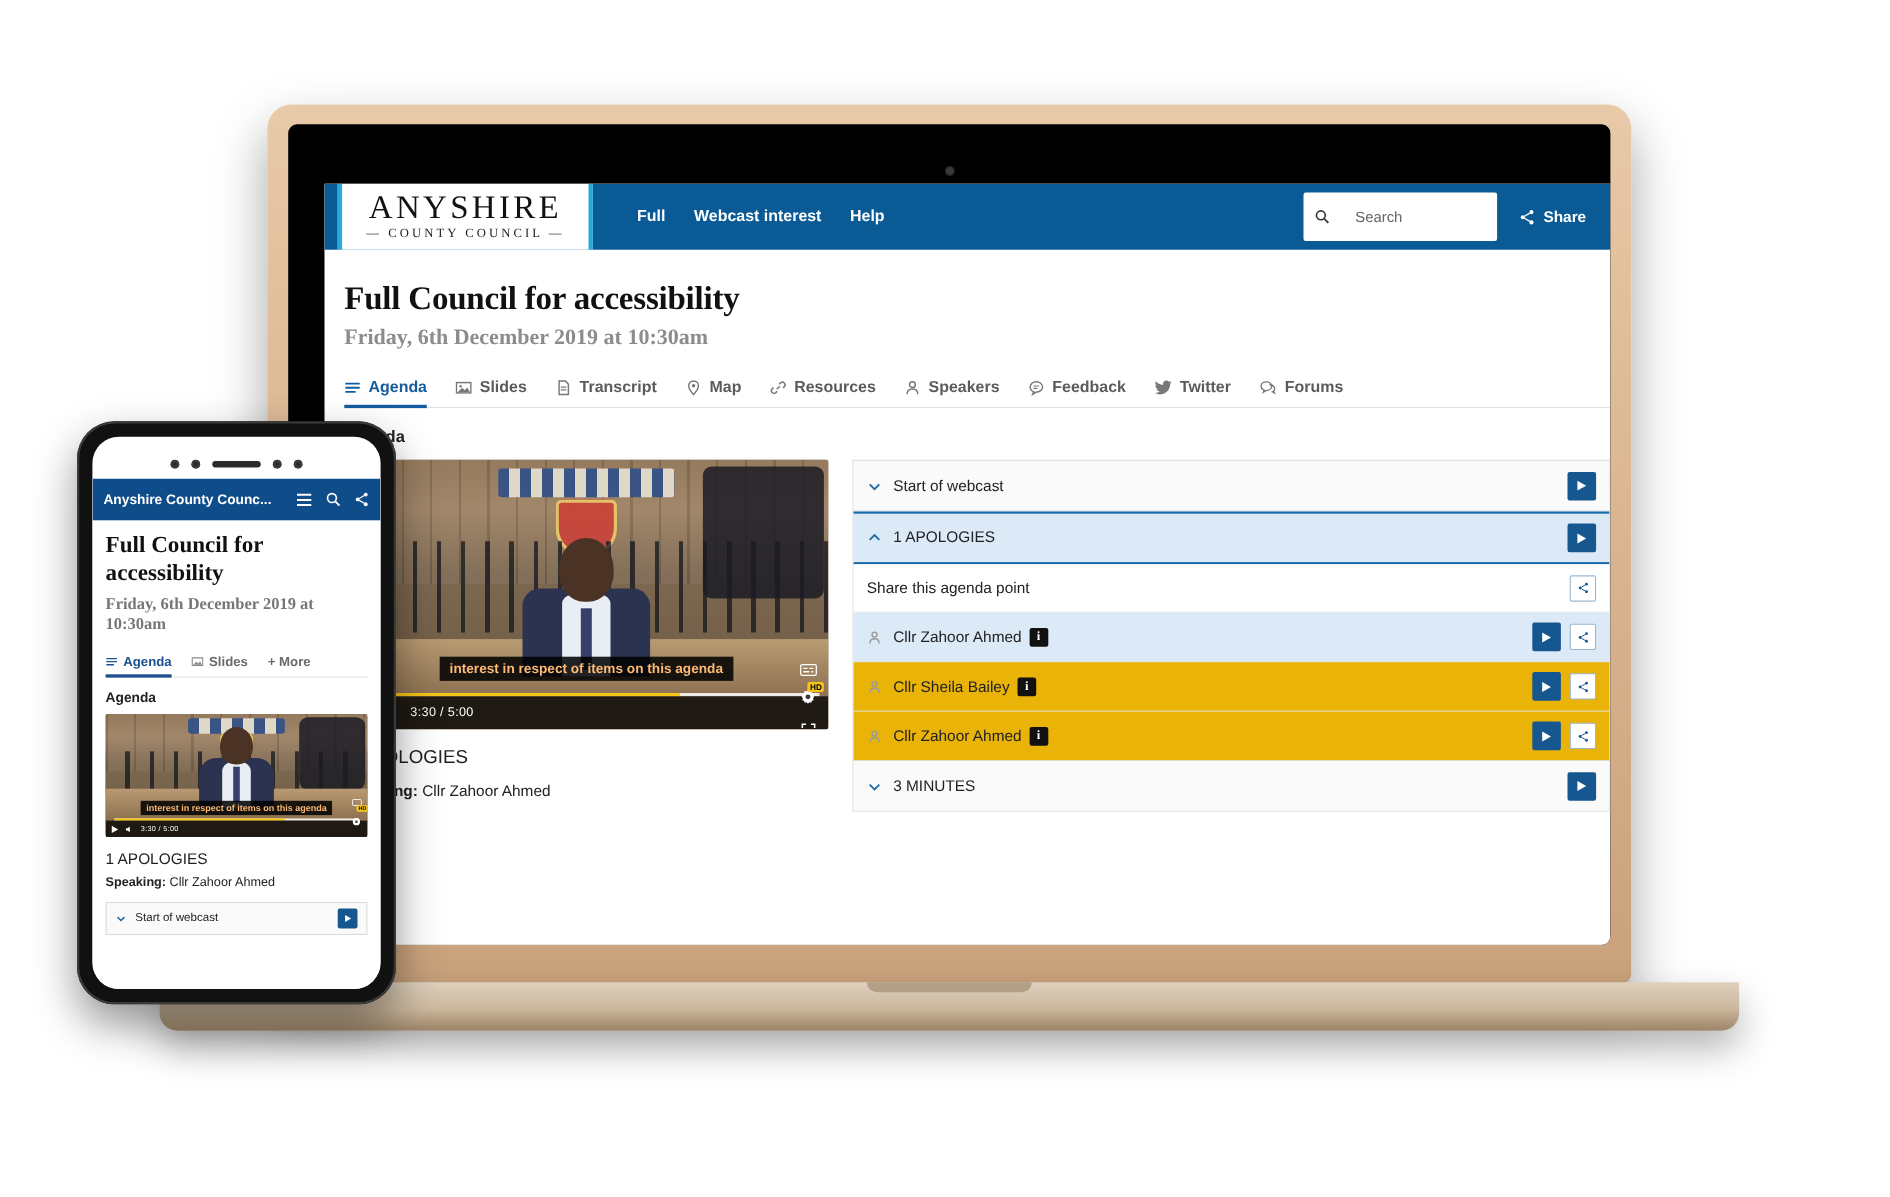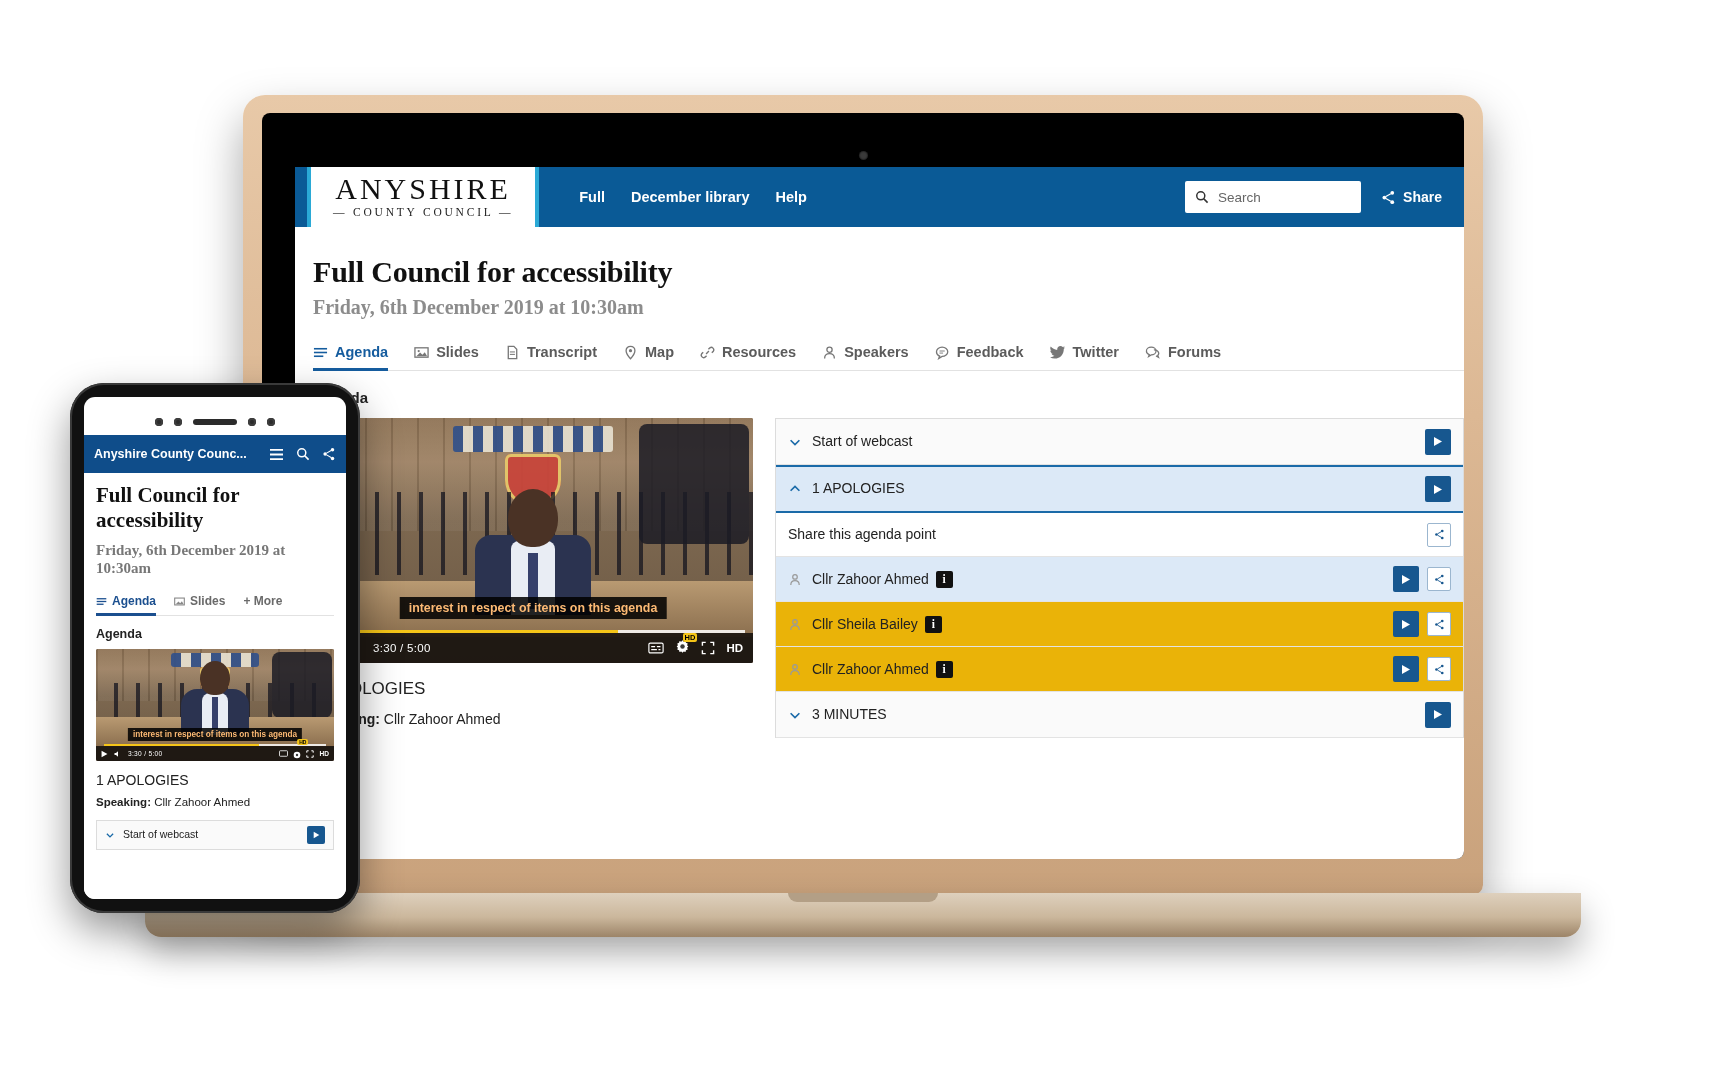--- a/index.html
+++ b/index.html
@@ -60,22 +60,22 @@
     color: #111; font-weight: 400;
   }
   .logo-sub {
     font-family: "Liberation Serif", serif; font-size: 11.5px; letter-spacing: 2.8px;
     color: #222; margin-top: 3px;
   }
   .nav { display: flex; gap: 26px; margin-left: 40px; }
   .nav a { color:#fff; font-size: 14.5px; font-weight: bold; text-decoration: none; }
   .hdr-right { margin-left: auto; display: flex; align-items: center; gap: 20px; padding-right: 22px; }
   .searchbox {
-    background: #fff; border-radius: 2px; height: 32px; width: 176px;
-    display: flex; align-items: center; gap: 9px; padding: 0 10px;
+    background: #fff; border-radius: 2px; height: 44px; width: 176px;
+    display: flex; align-items: center; gap: 23px; padding: 0 10px;
   }
   .searchbox .ph { color: #666; font-size: 13.5px; }
   .share-btn { display: flex; align-items: center; gap: 7px; color: #fff; font-size: 14px; font-weight: bold; }
 
   
   .page { padding: 28px 0 0 18px; }
   .page-title {
     font-family: "Liberation Serif", serif; font-weight: bold;
     font-size: 30px; color: #111; letter-spacing: -.2px;
   }
@@ -150,21 +150,21 @@
   .vid-controls {
     position:absolute; left:0; right:0; bottom:0; height:30px;
     background: rgba(20,16,12,.88); display:flex; align-items:center; gap:12px;
     padding: 0 10px; color:#fff;
   }
   .progress {
     position:absolute; left:8px; right:8px; bottom:30px; height:3px; background: rgba(255,255,255,.85);
   }
   .progress .fill { height:100%; width:70%; background:#f5c518; }
   .time { font-size: 11.5px; letter-spacing:.3px; }
-  .ctl-right { margin-left:auto; display:flex; align-items:center; gap:11px; }
+  .ctl-right { margin-left:auto; display:flex; align-items:center; gap:11px;flex-direction:column; }
   .hd-badge { font-size: 11.5px; font-weight: bold; }
   .gear-hd { position:relative; }
   .gear-hd .bdg {
     position:absolute; right:-7px; top:-6px; background:#f5c518; color:#000;
     font-size:7.5px; font-weight:bold; padding:0 2px; border-radius:2px;
   }
   .below-video { width: 440px; }
   .bv-title { font-size: 17px; color:#222; margin-top: 16px; }
   .bv-speak { font-size: 14px; color:#222; margin-top: 12px; }
   .bv-speak b { font-weight: bold; }
@@ -208,21 +208,21 @@
   .speaker-name { display:flex; align-items:center; font-size: 14px; color:#222; }
 
   
   #phone { position: absolute; left: 70px; top: 383px; width: 290px; height: 530px; }
   .phone-body {
     position:absolute; inset:0; background:#111; border-radius: 34px;
     box-shadow: 0 18px 40px rgba(0,0,0,.42), inset 0 0 0 2px #3a3a3a;
   }
   .phone-screen {
     position:absolute; left: 14px; top: 14px; right: 14px; bottom: 14px;
-    background:#fff; border-radius: 11px; overflow:hidden;
+    background:#fff; border-radius: 24px; overflow:hidden;
   }
   .phone-sensors {
     position:absolute; left: 0; right: 0; top: 18px; height: 14px;
     display:flex; align-items:center; justify-content:center; gap: 11px; z-index: 6;
   }
   .sensor-dot { width:8px; height:8px; border-radius:50%; background:#2b2b2b; box-shadow: inset 0 0 0 2px #3d3d3d; }
   .sensor-bar { width:44px; height:6px; border-radius:3px; background:#2b2b2b; }
   .ph-content { position:absolute; left:0; right:0; top: 38px; bottom:0; background:#fff; overflow:hidden; }
   .ph-header {
     background:#0f4d8a; height: 38px; display:flex; align-items:center;
@@ -274,21 +274,21 @@
 
         <div class="viewport">
 
           <div class="site-header">
             <div class="logo-box">
               <div class="logo-main">ANYSHIRE</div>
               <div class="logo-sub">— COUNTY COUNCIL —</div>
             </div>
             <nav class="nav">
               <a href="#">Full</a>
-              <a href="#">December library</a>
+              <a href="#">Webcast interest</a>
               <a href="#">Help</a>
             </nav>
             <div class="hdr-right">
               <div class="searchbox">
                 <svg width="14" height="14" viewBox="0 0 16 16">
                   <circle cx="6.6" cy="6.6" r="4.6" fill="none" stroke="#333" stroke-width="1.7"></circle>
                   <line x1="10" y1="10" x2="14.4" y2="14.4" stroke="#333" stroke-width="1.9"></line>
                 </svg>
                 <span class="ph">Search</span>
               </div>

